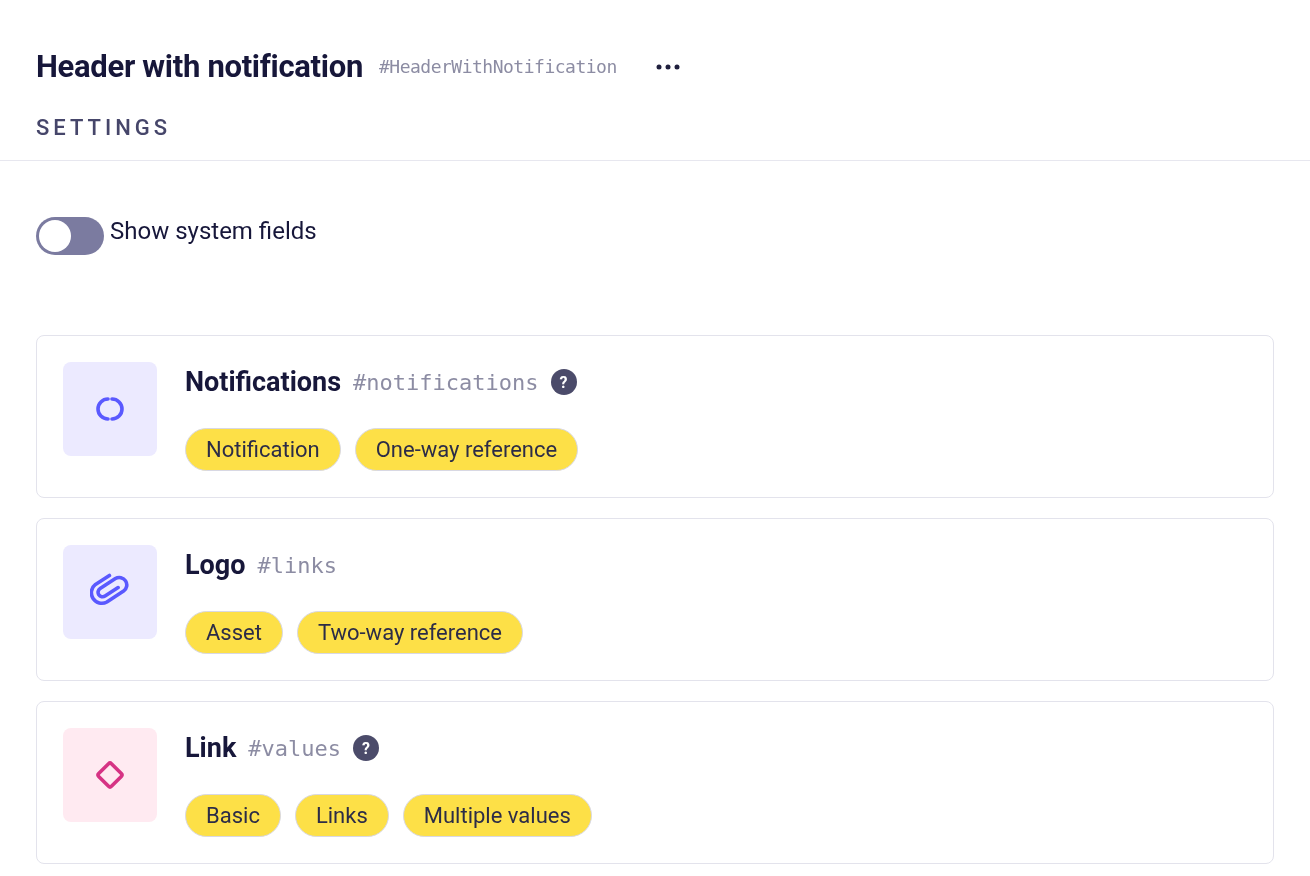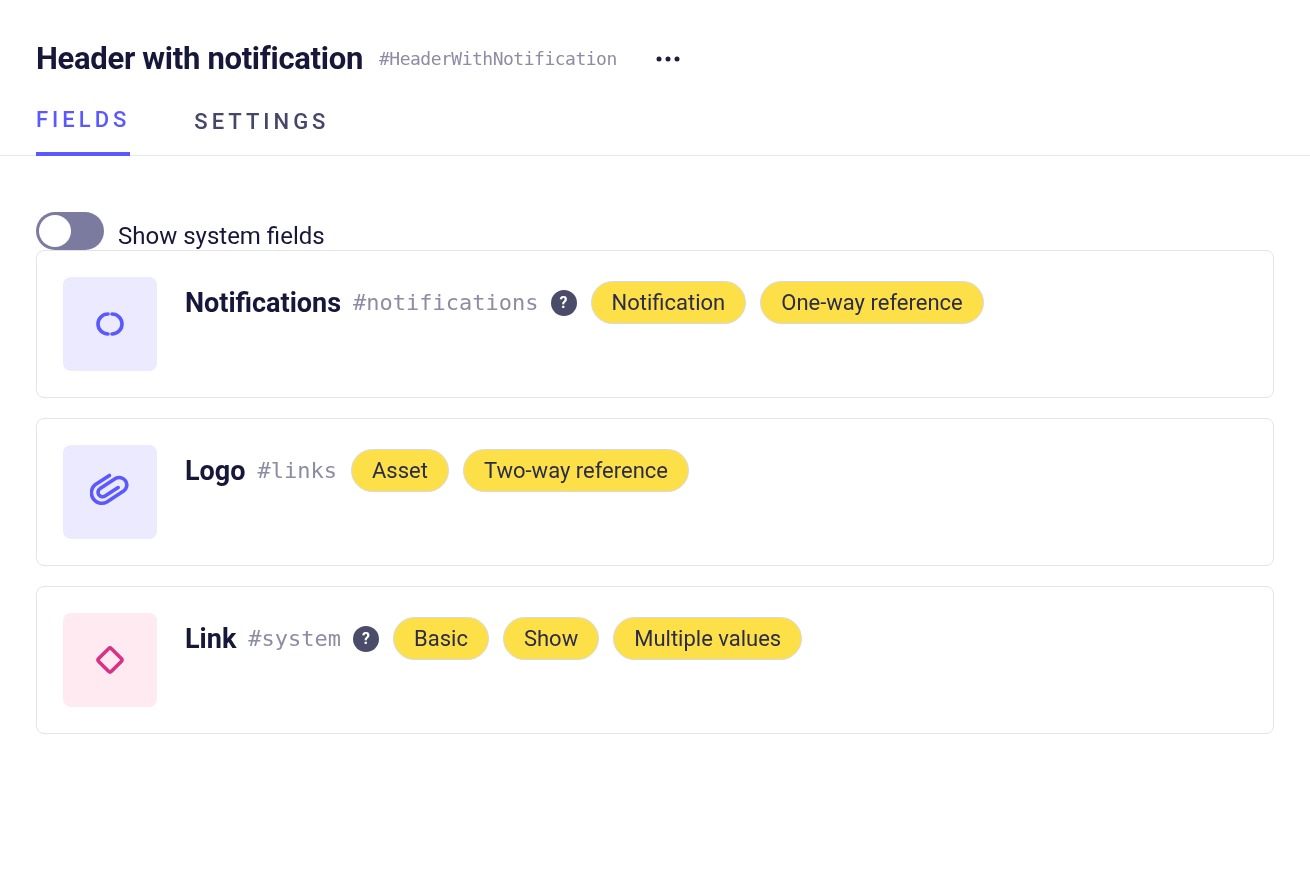--- a/index.html
+++ b/index.html
@@ -10,20 +10,21 @@
       color: #1a1a2e;
       width: 1310px;
       height: 876px;
     }
 
     .header-row {
       display: flex;
       align-items: center;
       gap: 16px;
       padding: 40px 56px 12px 36px;
+      margin-top: 8px;
     }
 
     .page-title {
       font-size: 31px;
       font-weight: 700;
       color: #17173a;
       letter-spacing: -0.3px;
     }
 
     .page-slug {
@@ -69,22 +70,23 @@
       border-bottom: 4px solid #5a59ff;
       margin-bottom: -1px;
     }
 
     .content {
       padding: 56px 36px 40px 36px;
     }
 
     .toggle-row {
       display: flex;
-      align-items: flex-end;
-      gap: 14px;
+      align-items: flex-start;
+      gap: 6px;
+      margin-bottom: 80px;
     }
 
     .toggle {
       width: 68px;
       height: 38px;
       border-radius: 19px;
       background: #7b7ba0;
       position: relative;
       cursor: pointer;
       border: none;
@@ -131,22 +133,22 @@
     .field-icon.pink   { background: #ffeaf1; }
 
     .field-icon svg {
       width: 40px;
       height: 40px;
       display: block;
     }
 
     .field-body {
       display: flex;
-      flex-direction: row;
-      gap: 14px;
+      flex-direction: column;
+      gap: 30px;
       padding-top: 4px;
     }
 
     .field-title-row {
       display: flex;
       align-items: center;
       gap: 12px;
     }
 
     .field-title {
@@ -200,21 +202,20 @@
   <span class="more-menu">
     <svg width="26" height="8" viewBox="0 0 26 8">
       <circle cx="4" cy="4" r="2.5" fill="#1f1f3d"></circle>
       <circle cx="13" cy="4" r="2.5" fill="#1f1f3d"></circle>
       <circle cx="22" cy="4" r="2.5" fill="#1f1f3d"></circle>
     </svg>
   </span>
 </div>
 
 <div class="tabs">
-  <button class="tab active">FIELDS</button>
   <button class="tab">SETTINGS</button>
 </div>
 
 <div class="content">
 
   <div class="toggle-row">
     <button class="toggle">
       <span class="toggle-knob"></span>
     </button>
     <span class="toggle-label">Show system fields</span>
@@ -262,24 +263,24 @@
 
   <div class="field-card">
     <div class="field-icon pink">
       <svg viewBox="0 0 40 40">
         <rect x="11" y="11" width="18" height="18" rx="2" transform="rotate(45 20 20)" fill="none" stroke="#d63384" stroke-width="3.6" stroke-linejoin="round"></rect>
       </svg>
     </div>
     <div class="field-body">
       <div class="field-title-row">
         <span class="field-title">Link</span>
-        <span class="field-slug">#system</span>
+        <span class="field-slug">#values</span>
         <span class="help-badge">?</span>
       </div>
       <div class="tag-row">
         <span class="tag">Basic</span>
-        <span class="tag">Show</span>
+        <span class="tag">Links</span>
         <span class="tag">Multiple values</span>
       </div>
     </div>
   </div>
 
 </div>
 
 </body></html>

